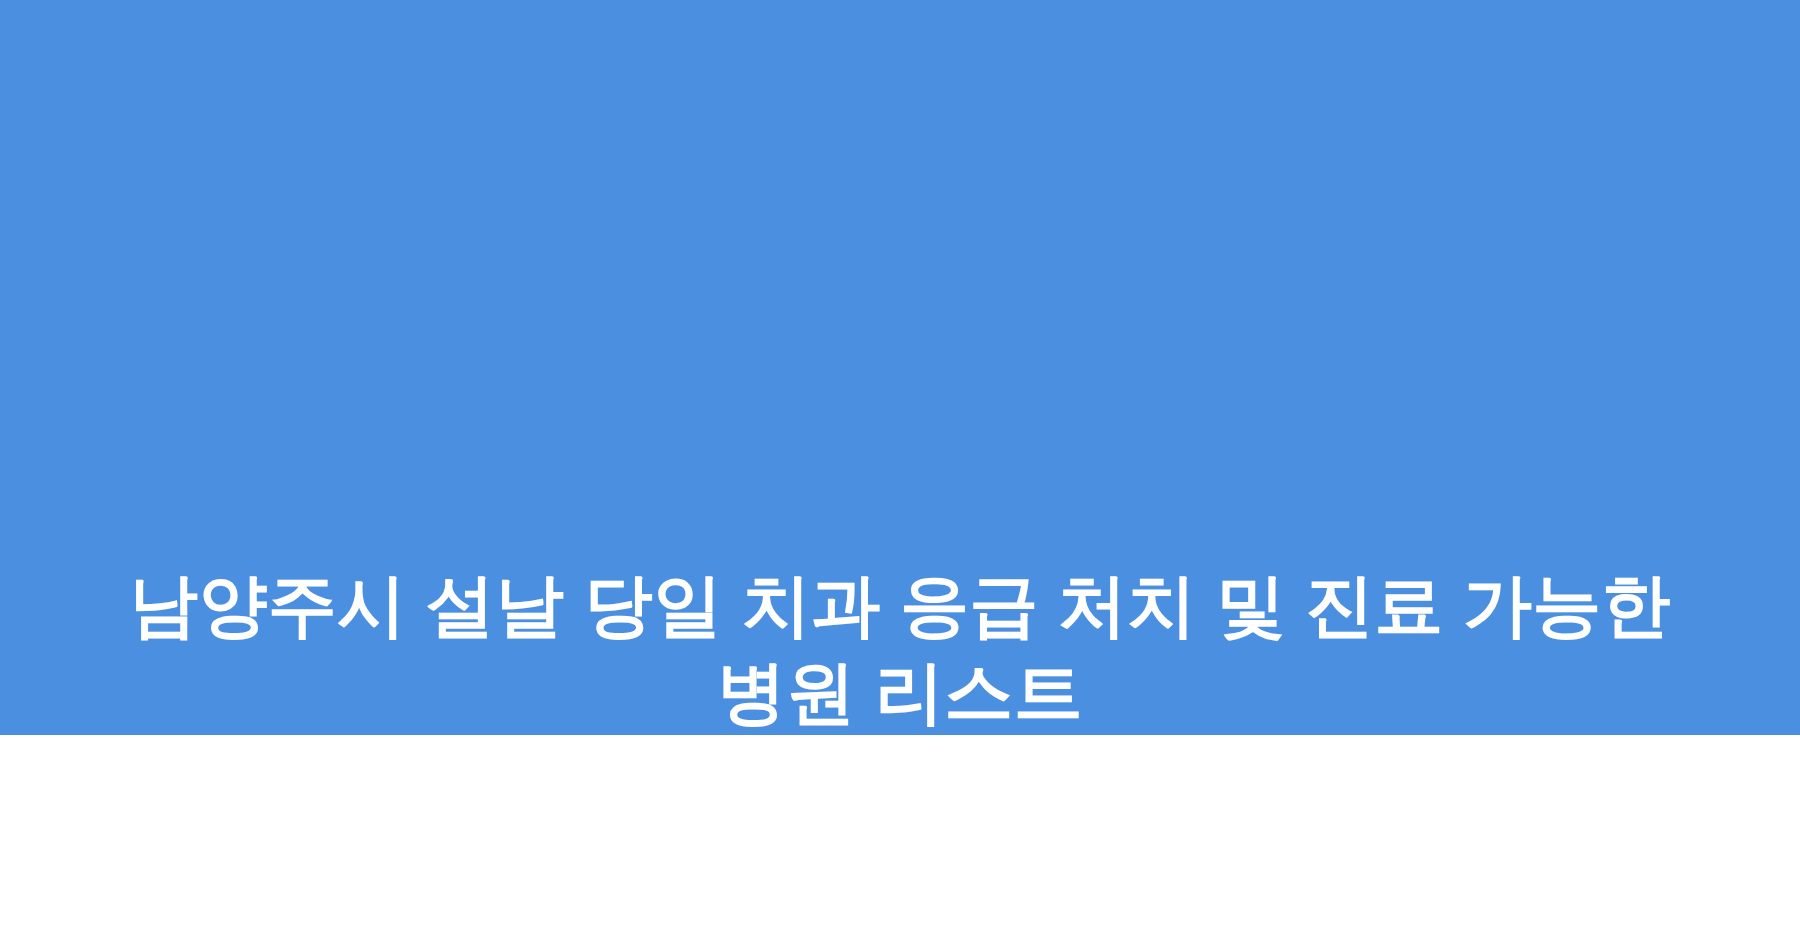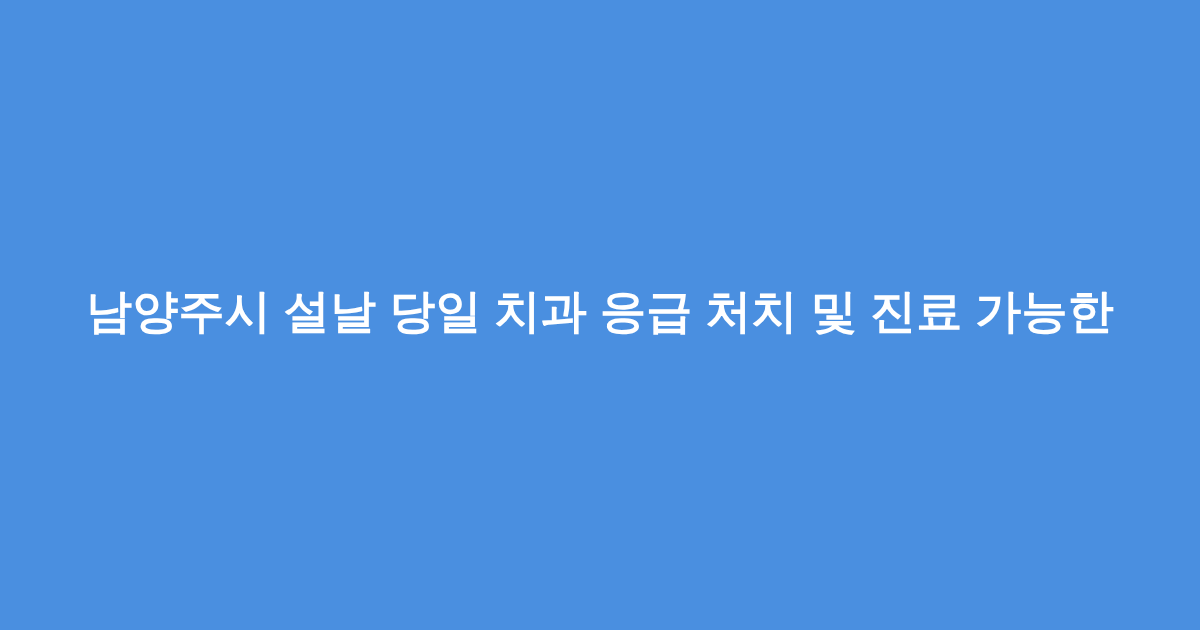--- a/index.html
+++ b/index.html
@@ -14,23 +14,23 @@
     overflow: hidden;
     font-family: "Liberation Sans", "DejaVu Sans", sans-serif;
     background: #ffffff;
   }
 
   
   .og-card {
     position: relative;
     box-sizing: border-box;
     width: 1200px;
-    height: 630px;
+    height: 490px;
     display: flex;
-    align-items: center;
+    align-items: flex-end;
     justify-content: center;
     background-color: #4a8fe0;
   }
 
   .og-card__inner {
     box-sizing: border-box;
     width: 1100px;
     padding: 0 10px;
     
     margin-top: -8px;
@@ -59,16 +59,17 @@
 </style>
 </head>
 <body>
 
 <div class="og-card" style="background-color: rgb(74, 143, 224);">
 
   <div class="og-card__inner">
 
     <h1 class="og-card__title" style="color: rgb(255, 255, 255);">
       <span class="line">남양주시 설날 당일 치과 응급 처치 및 진료 가능한</span>
+      <span class="line">병원 리스트</span>
     </h1>
 
   </div>
 </div>
 
 </body></html>

